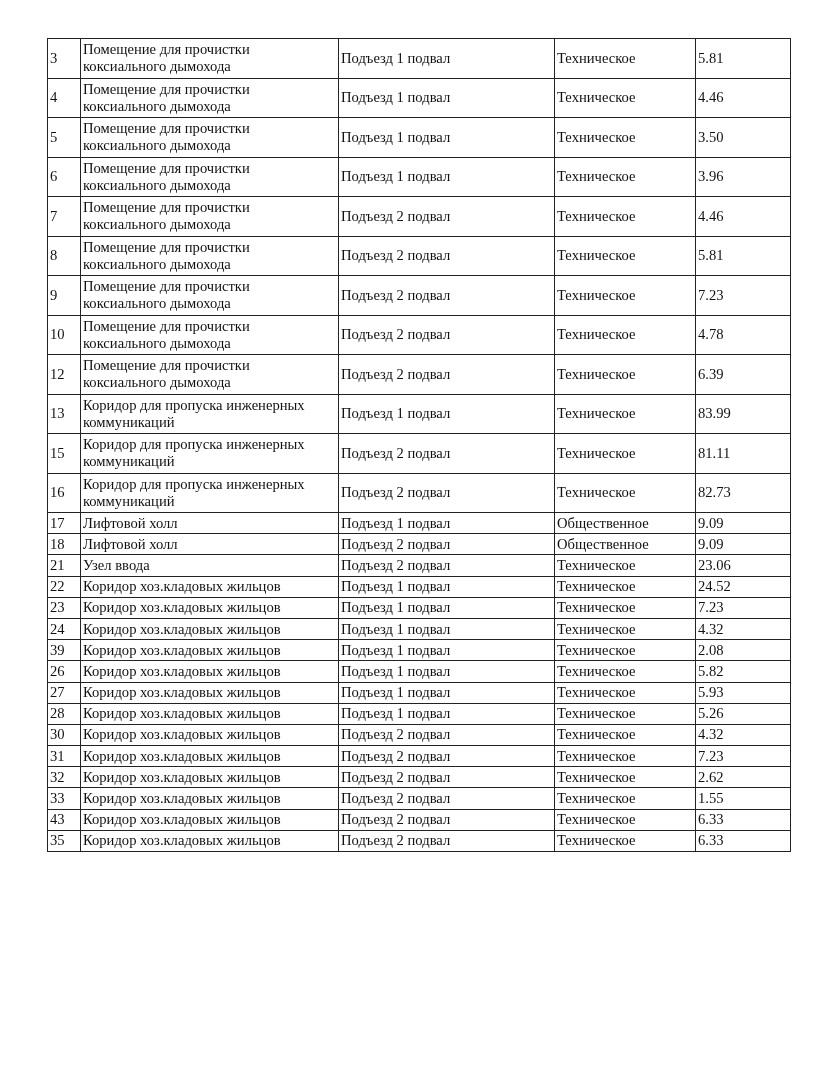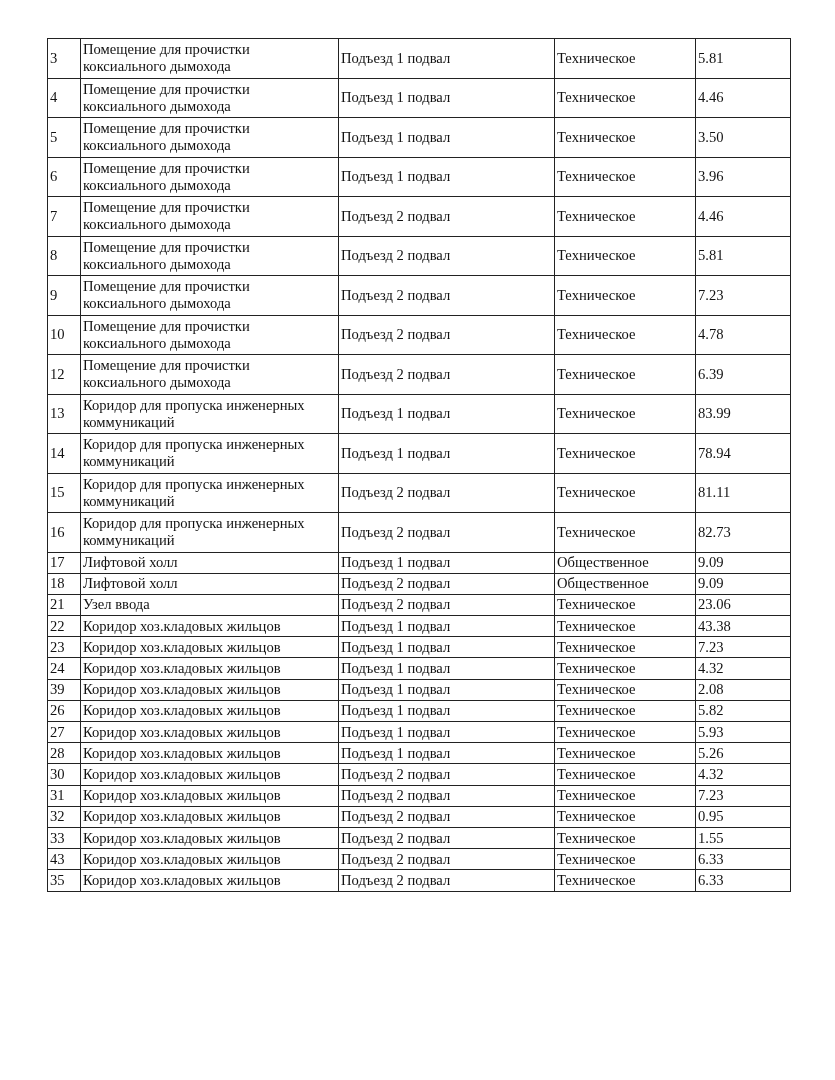--- a/index.html
+++ b/index.html
@@ -122,47 +122,37 @@
         <td class="num">13</td>
         <td>
           <span class="name-line">Коридор для пропуска инженерных</span>
           <span class="name-line">коммуникаций</span>
         </td>
         <td>Подъезд 1 подвал</td>
         <td>Техническое</td>
         <td>83.99</td>
       </tr>
       <tr class="tall">
-        <td class="num">14</td>
+        <td class="num">15</td>
         <td>
           <span class="name-line">Коридор для пропуска инженерных</span>
           <span class="name-line">коммуникаций</span>
         </td>
-        <td>Подъезд 1 подвал</td>
-        <td>Техническое</td>
-        <td>78.94</td>
-      </tr>
-      <tr class="tall">
-        <td class="num">15</td>
+        <td>Подъезд 2 подвал</td>
+        <td>Техническое</td>
+        <td>81.11</td>
+      </tr>
+      <tr class="tall">
+        <td class="num">16</td>
         <td>
           <span class="name-line">Коридор для пропуска инженерных</span>
           <span class="name-line">коммуникаций</span>
         </td>
         <td>Подъезд 2 подвал</td>
         <td>Техническое</td>
-        <td>81.11</td>
-      </tr>
-      <tr class="tall">
-        <td class="num">16</td>
-        <td>
-          <span class="name-line">Коридор для пропуска инженерных</span>
-          <span class="name-line">коммуникаций</span>
-        </td>
-        <td>Подъезд 2 подвал</td>
-        <td>Техническое</td>
         <td>82.73</td>
       </tr>
       <tr class="short">
         <td class="num">17</td>
         <td>
           <span class="name-line">Лифтовой холл</span>
         </td>
         <td>Подъезд 1 подвал</td>
         <td>Общественное</td>
         <td>9.09</td>
@@ -185,21 +175,21 @@
         <td>Техническое</td>
         <td>23.06</td>
       </tr>
       <tr class="short">
         <td class="num">22</td>
         <td>
           <span class="name-line">Коридор хоз.кладовых жильцов</span>
         </td>
         <td>Подъезд 1 подвал</td>
         <td>Техническое</td>
-        <td>43.38</td>
+        <td>24.52</td>
       </tr>
       <tr class="short">
         <td class="num">23</td>
         <td>
           <span class="name-line">Коридор хоз.кладовых жильцов</span>
         </td>
         <td>Подъезд 1 подвал</td>
         <td>Техническое</td>
         <td>7.23</td>
       </tr>
@@ -266,21 +256,21 @@
         <td>Техническое</td>
         <td>7.23</td>
       </tr>
       <tr class="short">
         <td class="num">32</td>
         <td>
           <span class="name-line">Коридор хоз.кладовых жильцов</span>
         </td>
         <td>Подъезд 2 подвал</td>
         <td>Техническое</td>
-        <td>0.95</td>
+        <td>2.62</td>
       </tr>
       <tr class="short">
         <td class="num">33</td>
         <td>
           <span class="name-line">Коридор хоз.кладовых жильцов</span>
         </td>
         <td>Подъезд 2 подвал</td>
         <td>Техническое</td>
         <td>1.55</td>
       </tr>

